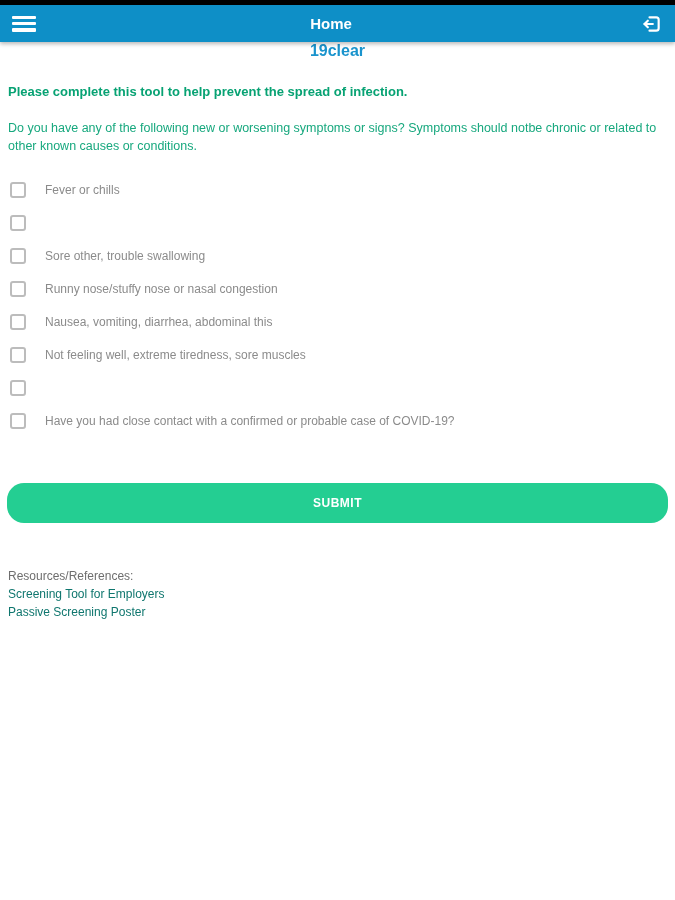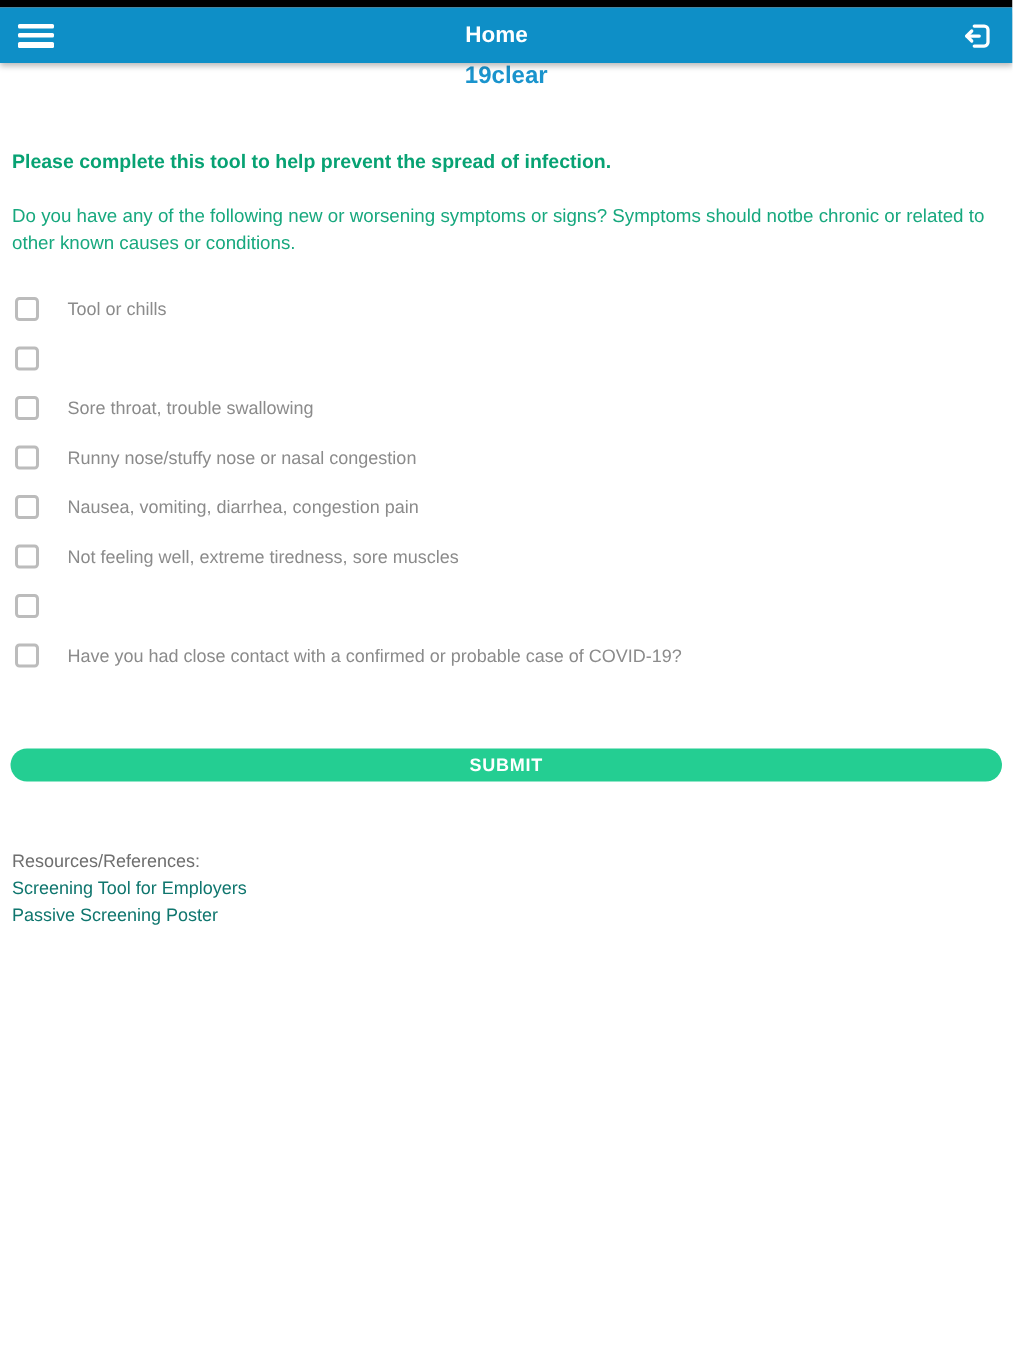--- a/index.html
+++ b/index.html
@@ -41,21 +41,21 @@
     width: 22px; height: 22px;
     cursor: pointer;
     display: flex; align-items: center; justify-content: center;
   }
   .page-title {
     text-align: center;
     color: #1a94cd; font-weight: bold; font-size: 16px;
   }
   .content { padding: 0 8px; }
   .intro {
-    margin-top: 40px;
+    margin-top: 24px;
     color: #07a273; font-weight: bold; font-size: 13px;
   }
   .question {
     margin-top: 20px;
     color: #17a87e; font-size: 12.5px; line-height: 18px;
   }
   .checklist { margin-top: 18px; }
   .check-row {
     display: flex; align-items: center;
     height: 33px;
@@ -67,21 +67,21 @@
     background: #ffffff;
     margin-left: 2px;
     flex: 0 0 auto;
   }
   .check-label {
     margin-left: 19px;
     color: #8b8b8b; font-size: 12px;
   }
   .submit-btn {
     display: block;
-    width: 661px; height: 22px;
+    width: 661px; height: 40px;
     margin: 46px auto 0 auto;
     background: #24ce92;
     border: none; border-radius: 17px;
     color: #ffffff; font-weight: bold; font-size: 12px;
     letter-spacing: 0.5px;
     font-family: "Liberation Sans", sans-serif;
     cursor: pointer;
   }
   .footer { margin-top: 44px; }
   .footer-heading {
@@ -115,36 +115,36 @@
 
 <div class="page-title">19clear</div>
 
 <main class="content">
   <div class="intro">Please complete this tool to help prevent the spread of infection.</div>
   <div class="question">Do you have any of the following new or worsening symptoms or signs? Symptoms should notbe chronic or related to other known causes or conditions.</div>
 
   <div class="checklist">
     <div class="check-row">
       <span class="checkbox"></span>
-      <span class="check-label">Tool or chills</span>
+      <span class="check-label">Fever or chills</span>
     </div>
     <div class="check-row">
       <span class="checkbox"></span>
     </div>
     <div class="check-row">
       <span class="checkbox"></span>
-      <span class="check-label">Sore throat, trouble swallowing</span>
+      <span class="check-label">Sore other, trouble swallowing</span>
     </div>
     <div class="check-row">
       <span class="checkbox"></span>
       <span class="check-label">Runny nose/stuffy nose or nasal congestion</span>
     </div>
     <div class="check-row">
       <span class="checkbox"></span>
-      <span class="check-label">Nausea, vomiting, diarrhea, congestion pain</span>
+      <span class="check-label">Nausea, vomiting, diarrhea, abdominal this</span>
     </div>
     <div class="check-row">
       <span class="checkbox"></span>
       <span class="check-label">Not feeling well, extreme tiredness, sore muscles</span>
     </div>
     <div class="check-row">
       <span class="checkbox"></span>
     </div>
     <div class="check-row">
       <span class="checkbox"></span>

